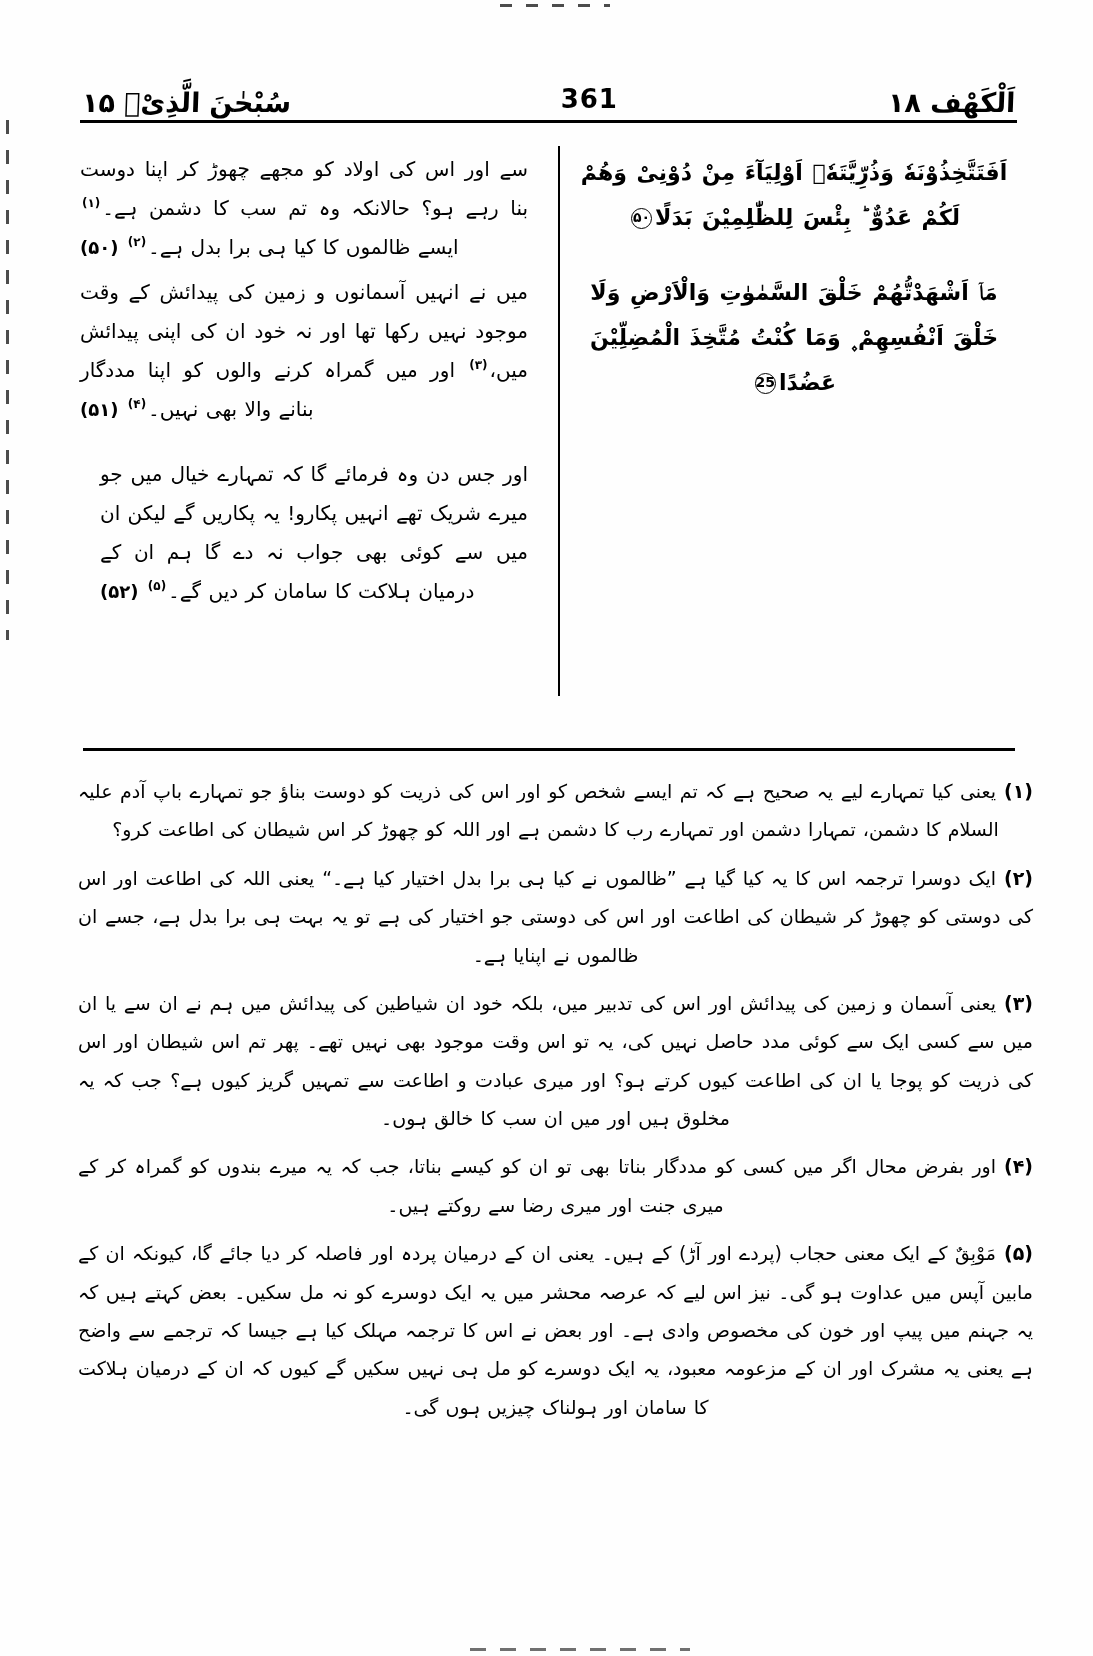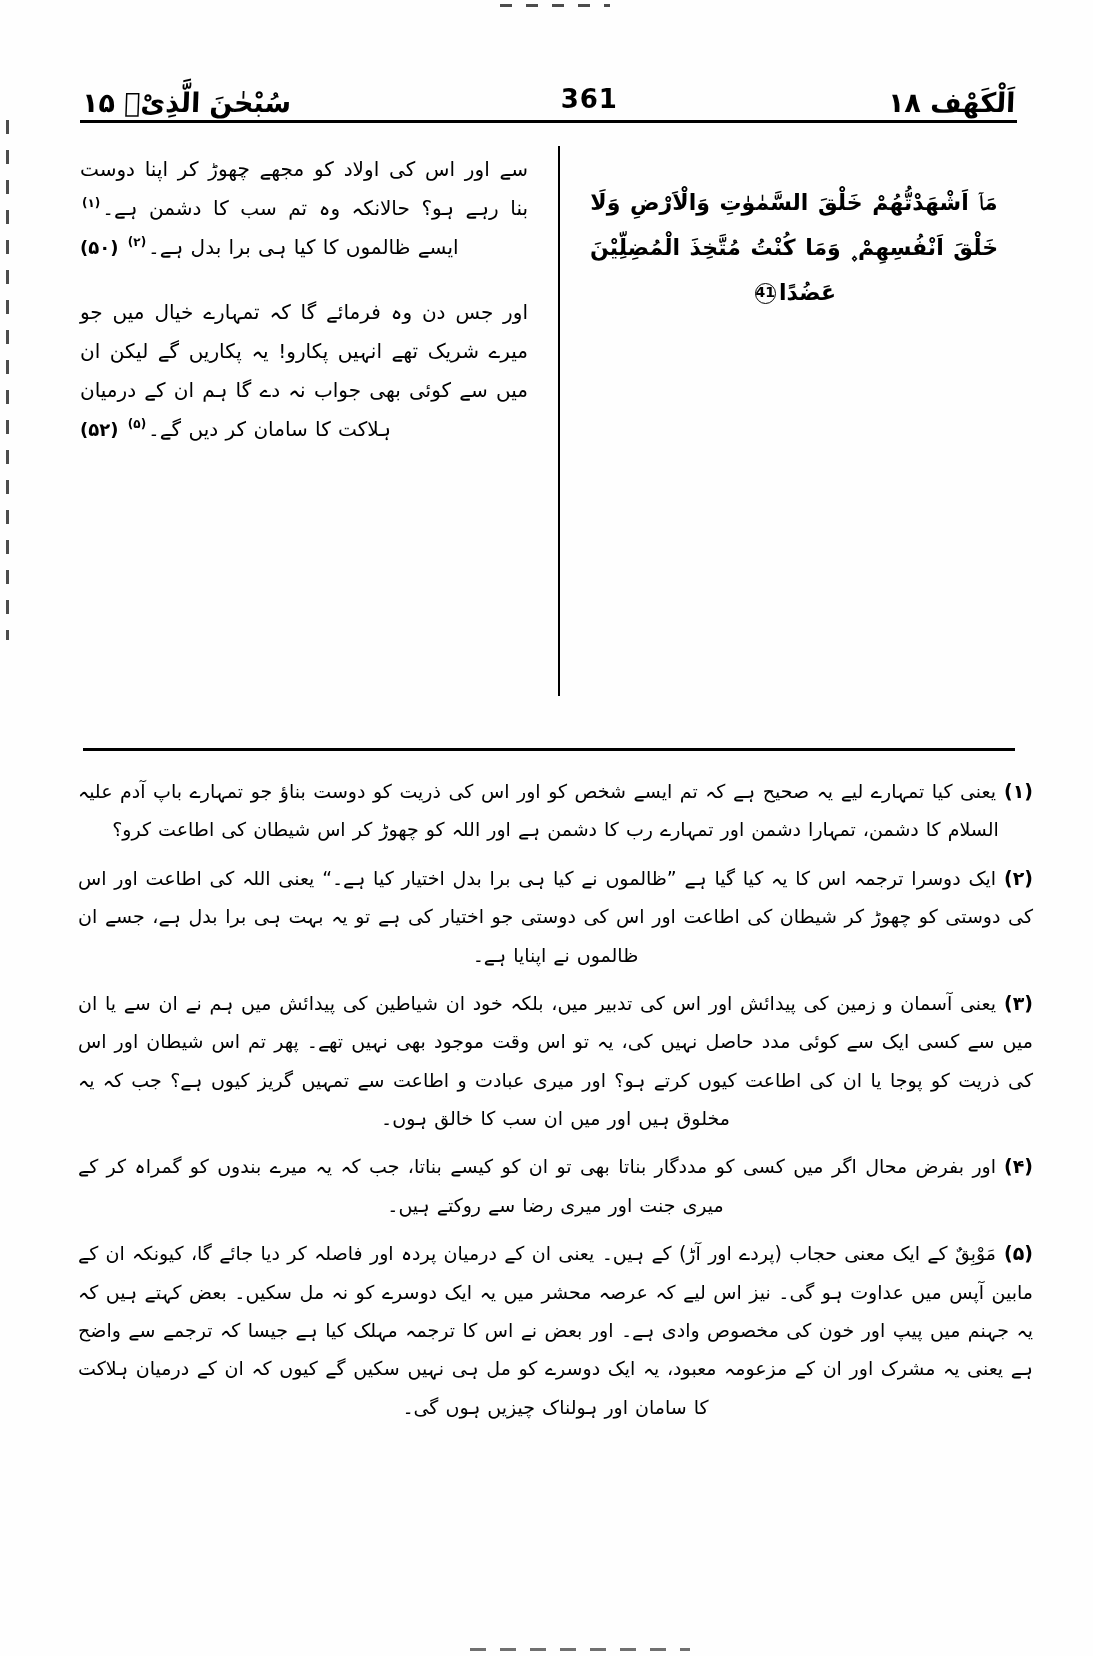--- a/index.html
+++ b/index.html
@@ -239,37 +239,47 @@
     <span class="header-surah slant">اَلْکَهْف ۱۸</span>
     <span class="header-page">361</span>
     <span class="header-para slant">سُبْحٰنَ الَّذِیْۤ ۱۵</span>
   </div>
   <div class="header-rule"></div>
 
   <div class="body-area">
     <div class="col-divider"></div>
 
     <div class="col col-arabic">
+      <div class="ayah-block">
+        <div class="ayah-ar">
+          <span>اَفَتَتَّخِذُوْنَهٗ وَذُرِّیَّتَهٗۤ اَوْلِیَآءَ مِنْ دُوْنِیْ وَهُمْ لَكُمْ عَدُوٌّ ؕ بِئْسَ لِلظّٰلِمِیْنَ بَدَلًا</span><span class="ayah-num-ar">۵۰</span>
+        </div>
+      </div>
       <div class="ayah-block" style="margin-top:30px;">
         <div class="ayah-ar">
-          <span>مَاۤ اَشْهَدْتُّهُمْ خَلْقَ السَّمٰوٰتِ وَالْاَرْضِ وَلَا خَلْقَ اَنْفُسِهِمْ ۪ وَمَا كُنْتُ مُتَّخِذَ الْمُضِلِّیْنَ عَضُدًا</span><span class="ayah-num-ar">41</span>
+          <span>مَاۤ اَشْهَدْتُّهُمْ خَلْقَ السَّمٰوٰتِ وَالْاَرْضِ وَلَا خَلْقَ اَنْفُسِهِمْ ۪ وَمَا كُنْتُ مُتَّخِذَ الْمُضِلِّیْنَ عَضُدًا</span><span class="ayah-num-ar">25</span>
         </div>
       </div>
     </div>
 
     <div class="col col-urdu">
 
       <div class="urdu-para p1">
         <span>سے اور اس کی اولاد کو مجھے چھوڑ کر اپنا دوست بنا رہے ہو؟ حالانکہ وہ تم سب کا دشمن ہے۔</span><span class="fn-ref">(۱)</span>
         <span>ایسے ظالموں کا کیا ہی برا بدل ہے۔</span><span class="fn-ref">(۲)</span>
         <span class="verse-tag">(۵۰)</span>
       </div>
 
-
-      <div class="urdu-para p3" style="margin-top:26px;">
+      <div class="urdu-para p2">
+        <span>میں نے انہیں آسمانوں و زمین کی پیدائش کے وقت موجود نہیں رکھا تھا اور نہ خود ان کی اپنی پیدائش میں،</span><span class="fn-ref">(۳)</span>
+        <span>اور میں گمراہ کرنے والوں کو اپنا مددگار بنانے والا بھی نہیں۔</span><span class="fn-ref">(۴)</span>
+        <span class="verse-tag">(۵۱)</span>
+      </div>
+
+      <div class="urdu-para p3" style="margin-top:26px;margin-left:20px;">
         <span>اور جس دن وہ فرمائے گا کہ تمہارے خیال میں جو میرے شریک تھے انہیں پکارو! یہ پکاریں گے لیکن ان میں سے کوئی بھی جواب نہ دے گا ہم ان کے درمیان ہلاکت کا سامان کر دیں گے۔</span><span class="fn-ref">(۵)</span>
         <span class="verse-tag">(۵۲)</span>
       </div>
 
     </div>
   </div>
 
   <div class="fn-rule"></div>
 
   <div class="footnotes">

